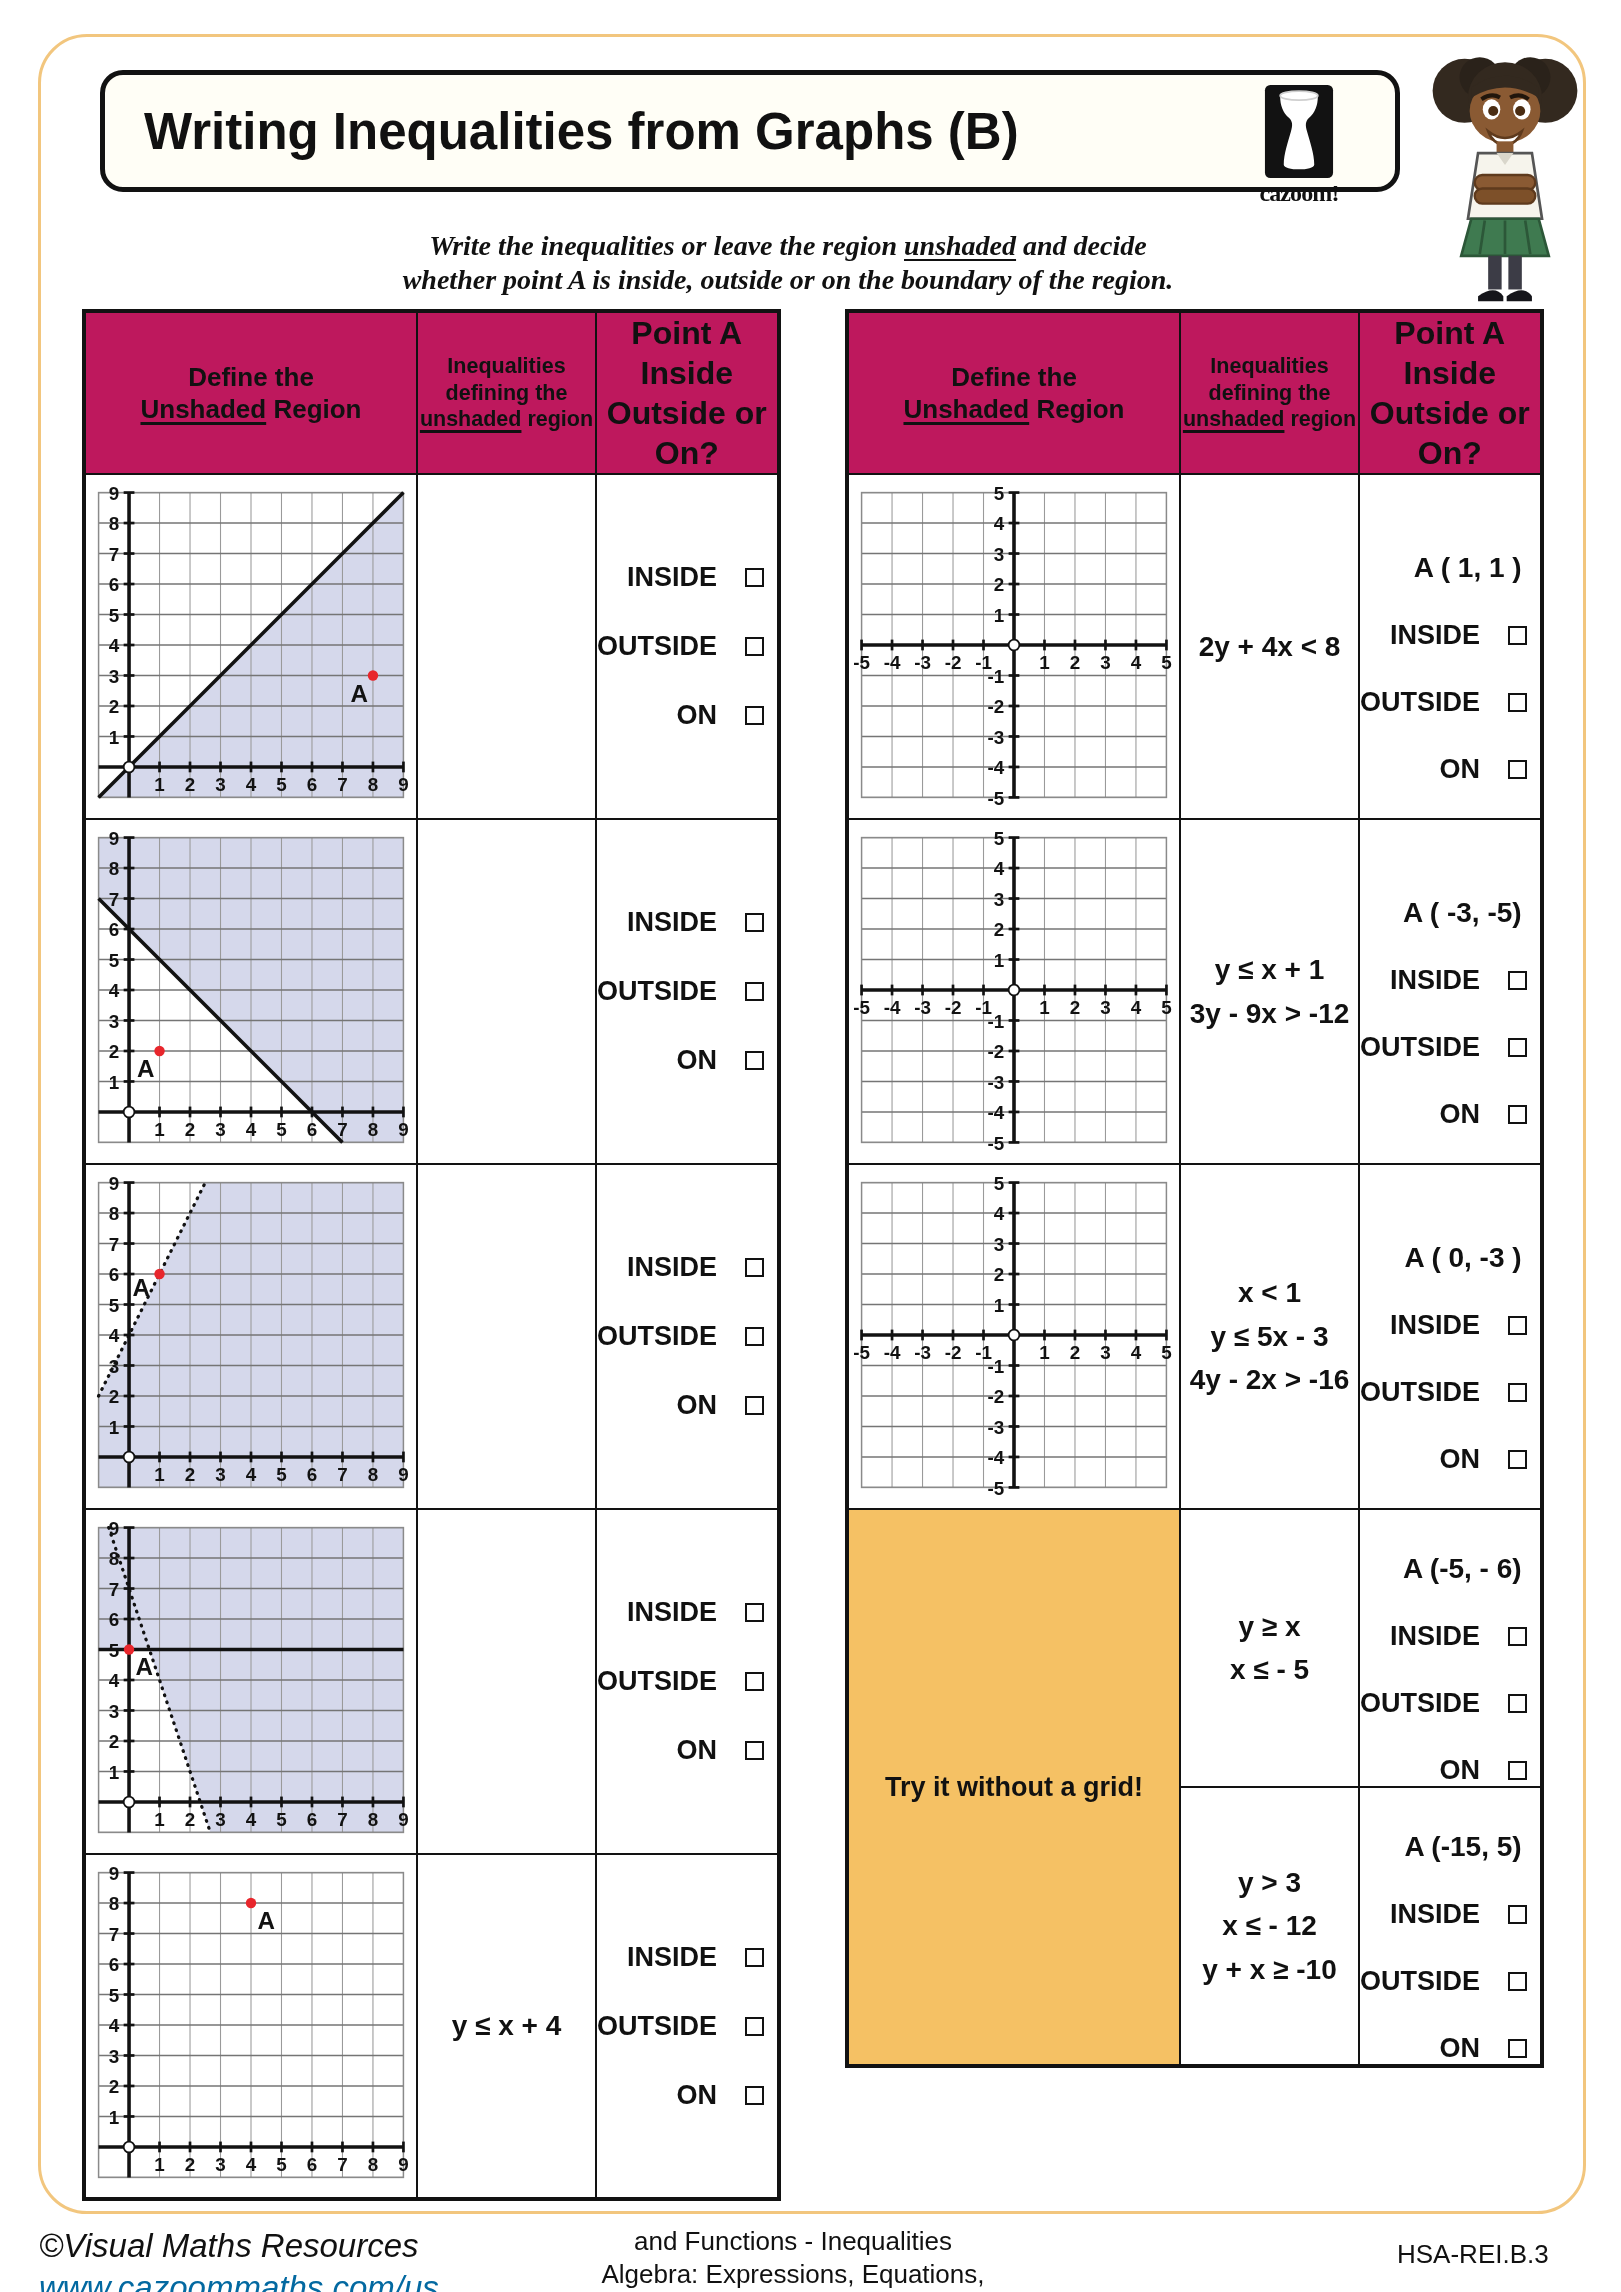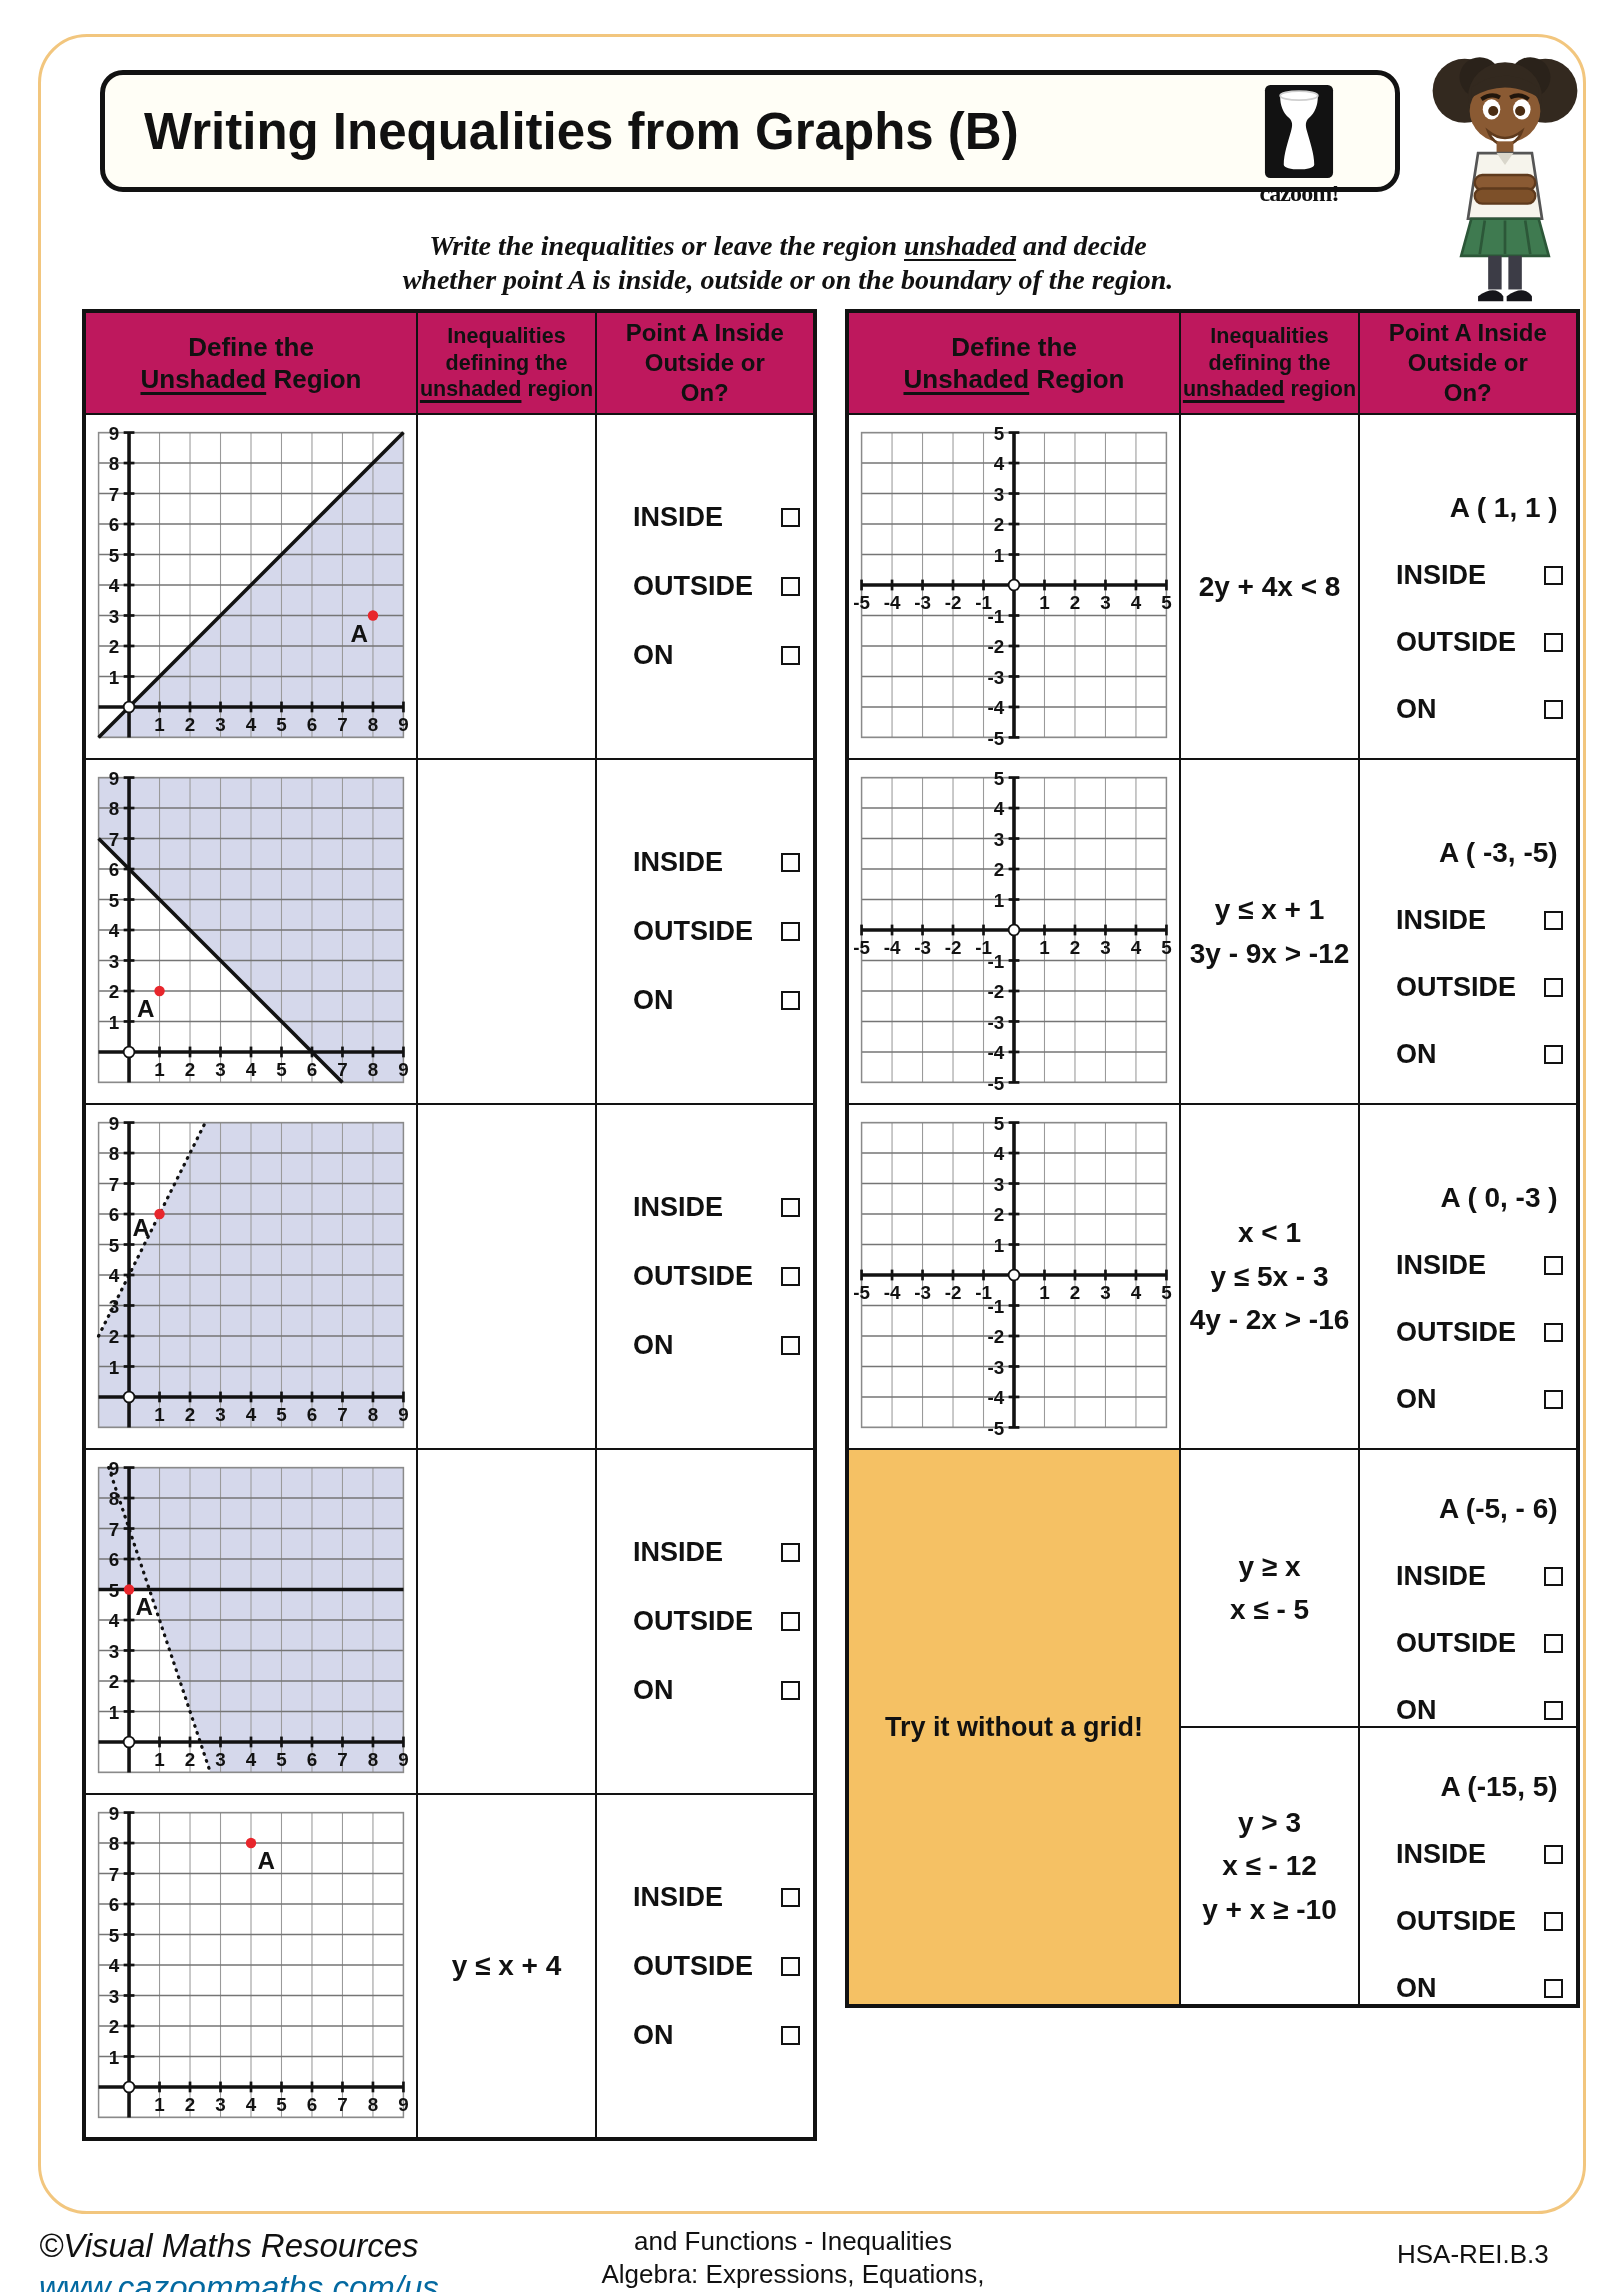--- a/index.html
+++ b/index.html
@@ -14,30 +14,30 @@
   .instruction .u{text-decoration:underline;}
   .tbl-wrap{position:absolute;top:309px;}
   #left-table-wrap{left:82px;}
   #right-table-wrap{left:845px;}
   table.wtable{border-collapse:collapse;table-layout:fixed;}
   table.wtable th, table.wtable td{border:2.7px solid #121212;padding:0;box-sizing:border-box;}
   table.wtable{border:4.5px solid #121212;}
   th.hcell{height:103px;background:#be185d;font-weight:bold;text-align:center;vertical-align:middle;line-height:1.25;}
   th.hc0{font-size:26px;}
   th.hc1{font-size:21.5px;}
-  th.hc2{font-size:24px;}
+  th.hc2{font-size:32px;}
   .u{text-decoration:underline;text-decoration-thickness:2.7px;text-underline-offset:3.6px;}
   td.gcell{height:345px;text-align:center;vertical-align:middle;background:#fff;}
   td.gcell.orange{background:#F5C164;position:relative;}
   .tryit{font-size:27px;font-weight:bold;text-align:center;}
   td.icell{text-align:center;vertical-align:middle;font-weight:bold;font-size:28px;line-height:1.55;}
   td.ocell{vertical-align:middle;}
   .optwrap{display:flex;flex-direction:column;justify-content:center;gap:38px;padding:0 12.5px 0 0;}
   .optwrap.four{gap:36px;}
-  .optrow{display:flex;justify-content:space-between;align-items:center;gap:28px;font-weight:bold;font-size:27px;margin-left:36px;}
+  .optrow{display:flex;justify-content:flex-end;align-items:center;gap:28px;font-weight:bold;font-size:27px;}
   .cbx{width:15px;height:15px;border:2.7px solid #121212;display:inline-block;background:#fff;}
   .ptA{text-align:right;font-weight:bold;font-size:28px;padding-right:5.4px;margin-top:43px;}
   .axlbl{font-family:"Liberation Sans",sans-serif;font-weight:bold;font-size:21px;fill:#121212;}
   .ptlbl{font-family:"Liberation Sans",sans-serif;font-weight:bold;font-size:27px;fill:#121212;}
   .footer-left{position:absolute;left:39px;top:2225px;font-size:33px;line-height:1.28;font-style:italic;}
   .footer-left a{color:#0369a1;text-decoration:underline;text-decoration-thickness:1.8px;}
   .footer-center{position:absolute;left:502px;top:2225px;width:582px;text-align:center;font-size:26px;line-height:1.28;}
   .footer-right{position:absolute;left:1397px;top:2239px;width:197px;font-size:26px;}
 </style>
 </head>

